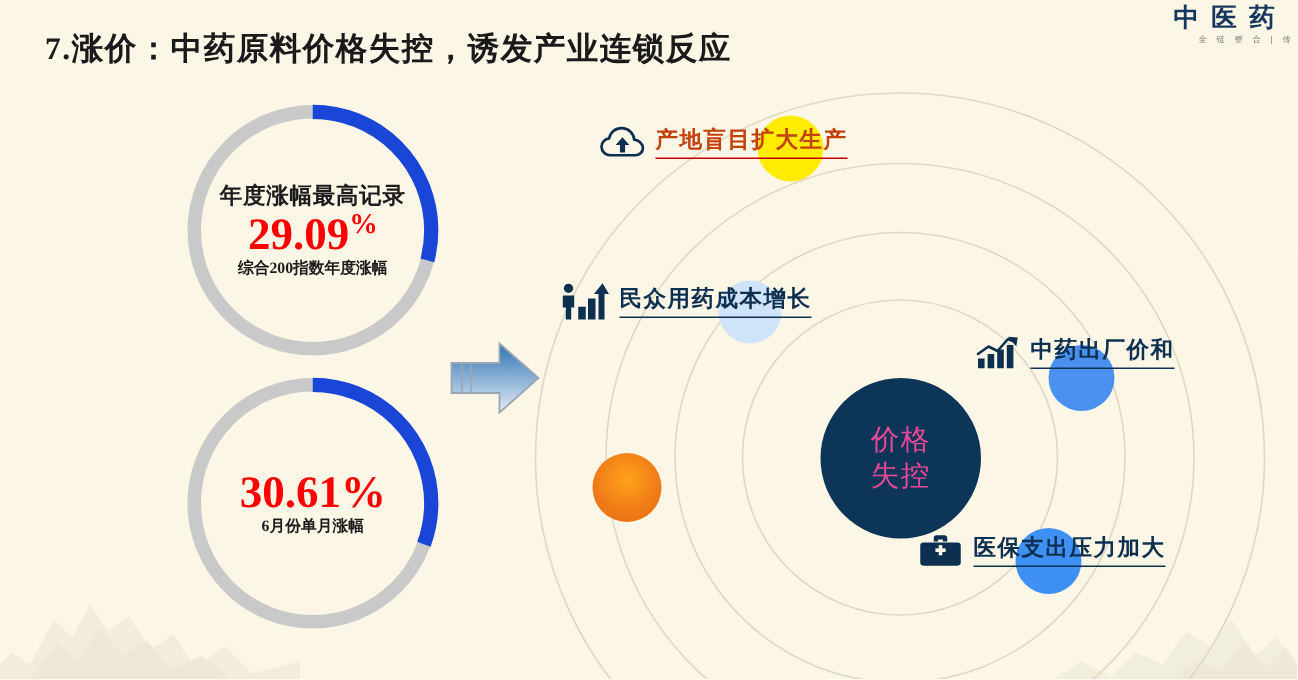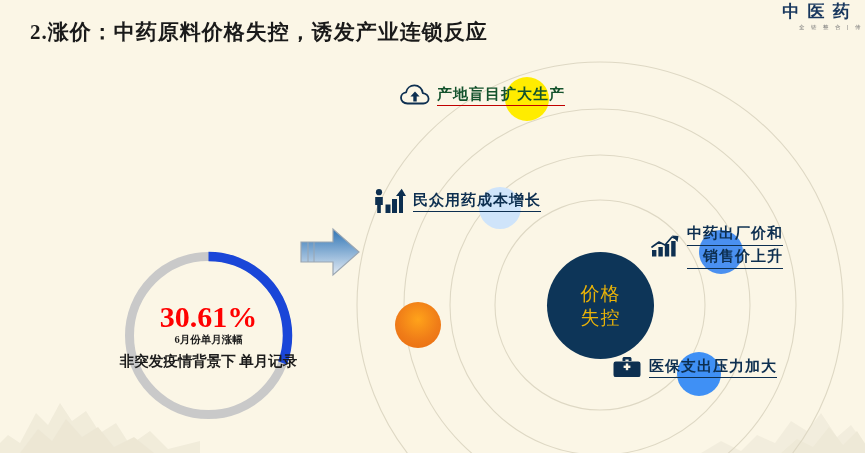--- a/index.html
+++ b/index.html
@@ -134,21 +134,21 @@
     height: 107px;
     border-radius: 50%;
     background: #0d3558;
     display: flex;
     align-items: center;
     justify-content: center;
   }
   #hub-label {
     font-family: "Liberation Sans", "DejaVu Sans", sans-serif;
     font-size: 19px;
-    color: #eab308;
+    color: #ec4899;
     line-height: 1.25;
     text-align: center;
     letter-spacing: 1px;
     white-space: pre-line;
   }
 
   .node-dot {
     position: absolute;
     border-radius: 50%;
   }
@@ -163,21 +163,21 @@
   .node-icon { flex: 0 0 auto; line-height: 0; }
   .node-text {
     font-family: "Liberation Serif", "DejaVu Serif", serif;
     font-size: 15px;
     font-weight: bold;
     letter-spacing: 1px;
     line-height: 1.45;
   }
   .node-text span { display: block; }
   .node-text.red span {
-    color: #14532d;
+    color: #c2410c;
     border-bottom: 1.4px solid #c00000;
   }
   .node-text.navy span {
     color: #0d2f50;
     border-bottom: 1.4px solid #0d2f50;
   }
 
   #node-production { left: 45px; top: 23px; }
   #node-publiccost { left: 18px; top: 128px; }
   #node-factory    { left: 295px; top: 163px; text-align: right; }
@@ -191,38 +191,47 @@
 
   <svg class="mountain" id="mountain-left" viewBox="0 0 210 70" preserveAspectRatio="none">
     <path d="M0 70 L18 52 L30 60 L46 30 L58 42 L70 20 L82 38 L96 28 L110 50 L126 40 L140 62 L160 48 L178 66 L210 58 L210 70 Z" fill="#e9e4d2"></path>
     <path d="M30 70 L48 46 L62 58 L76 36 L92 54 L108 44 L124 64 L144 54 L164 70 Z" fill="#e2dcc7"></path>
   </svg>
   <svg class="mountain" id="mountain-right" viewBox="0 0 200 62" preserveAspectRatio="none">
     <path d="M200 62 L180 34 L166 46 L150 22 L136 40 L120 30 L104 52 L86 44 L70 60 L50 50 L30 62 Z" fill="#ece7d6"></path>
     <path d="M200 62 L186 40 L172 54 L158 36 L142 56 L126 48 L110 62 Z" fill="#e4dfcb"></path>
   </svg>
 
-  <div id="header-title">2.涨价：中药原料价格失控，诱发产业连锁反应</div>
+  <div id="header-title">7.涨价：中药原料价格失控，诱发产业连锁反应</div>
 
   <div id="brand-logo">
     <div class="logo-main">中 医 药</div>
     <div class="logo-sub">全 链 整 合  |  传</div>
   </div>
 
+  <div class="donut" id="donut-top">
+    <svg width="175" height="175" viewBox="0 0 175 175">
+      <circle cx="87.5" cy="87.5" r="79" fill="none" stroke="#c9c9c9" stroke-width="9"></circle>
+      <circle cx="87.5" cy="87.5" r="79" fill="none" stroke="#1a46d8" stroke-width="9.5" stroke-dasharray="144.4 352.0" stroke-dashoffset="0" transform="rotate(-90 87.5 87.5)"></circle>
+    </svg>
+    <div class="donut-inner">
+      <div class="gauge-caption-top">年度涨幅最高记录</div>
+      <div class="gauge-value"><span>29.09</span><span class="pct">%</span></div>
+      <div class="gauge-sub">综合200指数年度涨幅</div>
+    </div>
+  </div>
 
   <div class="donut" id="donut-bottom">
     <svg width="175" height="175" viewBox="0 0 175 175">
       <circle cx="87.5" cy="87.5" r="79" fill="none" stroke="#c9c9c9" stroke-width="9"></circle>
       <circle cx="87.5" cy="87.5" r="79" fill="none" stroke="#1a46d8" stroke-width="9.5" stroke-dasharray="152.0 344.4" stroke-dashoffset="0" transform="rotate(-90 87.5 87.5)"></circle>
     </svg>
     <div class="donut-inner">
       <div class="gauge-value">30.61%</div>
       <div class="gauge-sub">6月份单月涨幅</div>
-      <div class="gauge-caption-bottom">非突发疫情背景下
-单月记录</div>
     </div>
   </div>
 
   <svg id="flow-arrow" viewBox="0 0 66 60">
     <defs>
       <linearGradient id="arrGrad" x1="0" y1="0" x2="0" y2="1">
         <stop offset="0%" stop-color="#2e74b5"></stop>
         <stop offset="100%" stop-color="#e4ecf5"></stop>
       </linearGradient>
     </defs>
@@ -279,21 +288,20 @@
           <polyline points="2,13 9,8 15,11 22,3 27,5" fill="none" stroke="#0d2f50" stroke-width="1.7" stroke-linecap="round" stroke-linejoin="round"></polyline>
           <path d="M22 1.5 L28.5 2 L27.5 8 Z" fill="#0d2f50"></path>
           <rect x="2" y="16" width="4.4" height="6.5" fill="#0d2f50"></rect>
           <rect x="8.4" y="13" width="4.4" height="9.5" fill="#0d2f50"></rect>
           <rect x="14.8" y="10" width="4.4" height="12.5" fill="#0d2f50"></rect>
           <rect x="21.2" y="7" width="4.4" height="15.5" fill="#0d2f50"></rect>
         </svg>
       </span>
       <span class="node-text navy">
         <span>中药出厂价和</span>
-        <span>销售价上升</span>
       </span>
     </div>
 
     <div class="node" id="node-insurance">
       <span class="node-icon">
         <svg width="30" height="24" viewBox="0 0 30 24">
           <path d="M10.5 6 L10.5 3.6 C10.5 2.6 11.3 1.9 12.3 1.9 L17.7 1.9 C18.7 1.9 19.5 2.6 19.5 3.6 L19.5 6 L16.6 6 L16.6 4.6 L13.4 4.6 L13.4 6 Z" fill="#0d2f50"></path>
           <rect x="1.5" y="6.6" width="27" height="15.5" rx="2.2" fill="#0d2f50"></rect>
           <rect x="11.6" y="10.6" width="6.8" height="2.4" fill="#fbf6e6"></rect>
           <rect x="13.8" y="8.4" width="2.4" height="6.8" fill="#fbf6e6"></rect>

